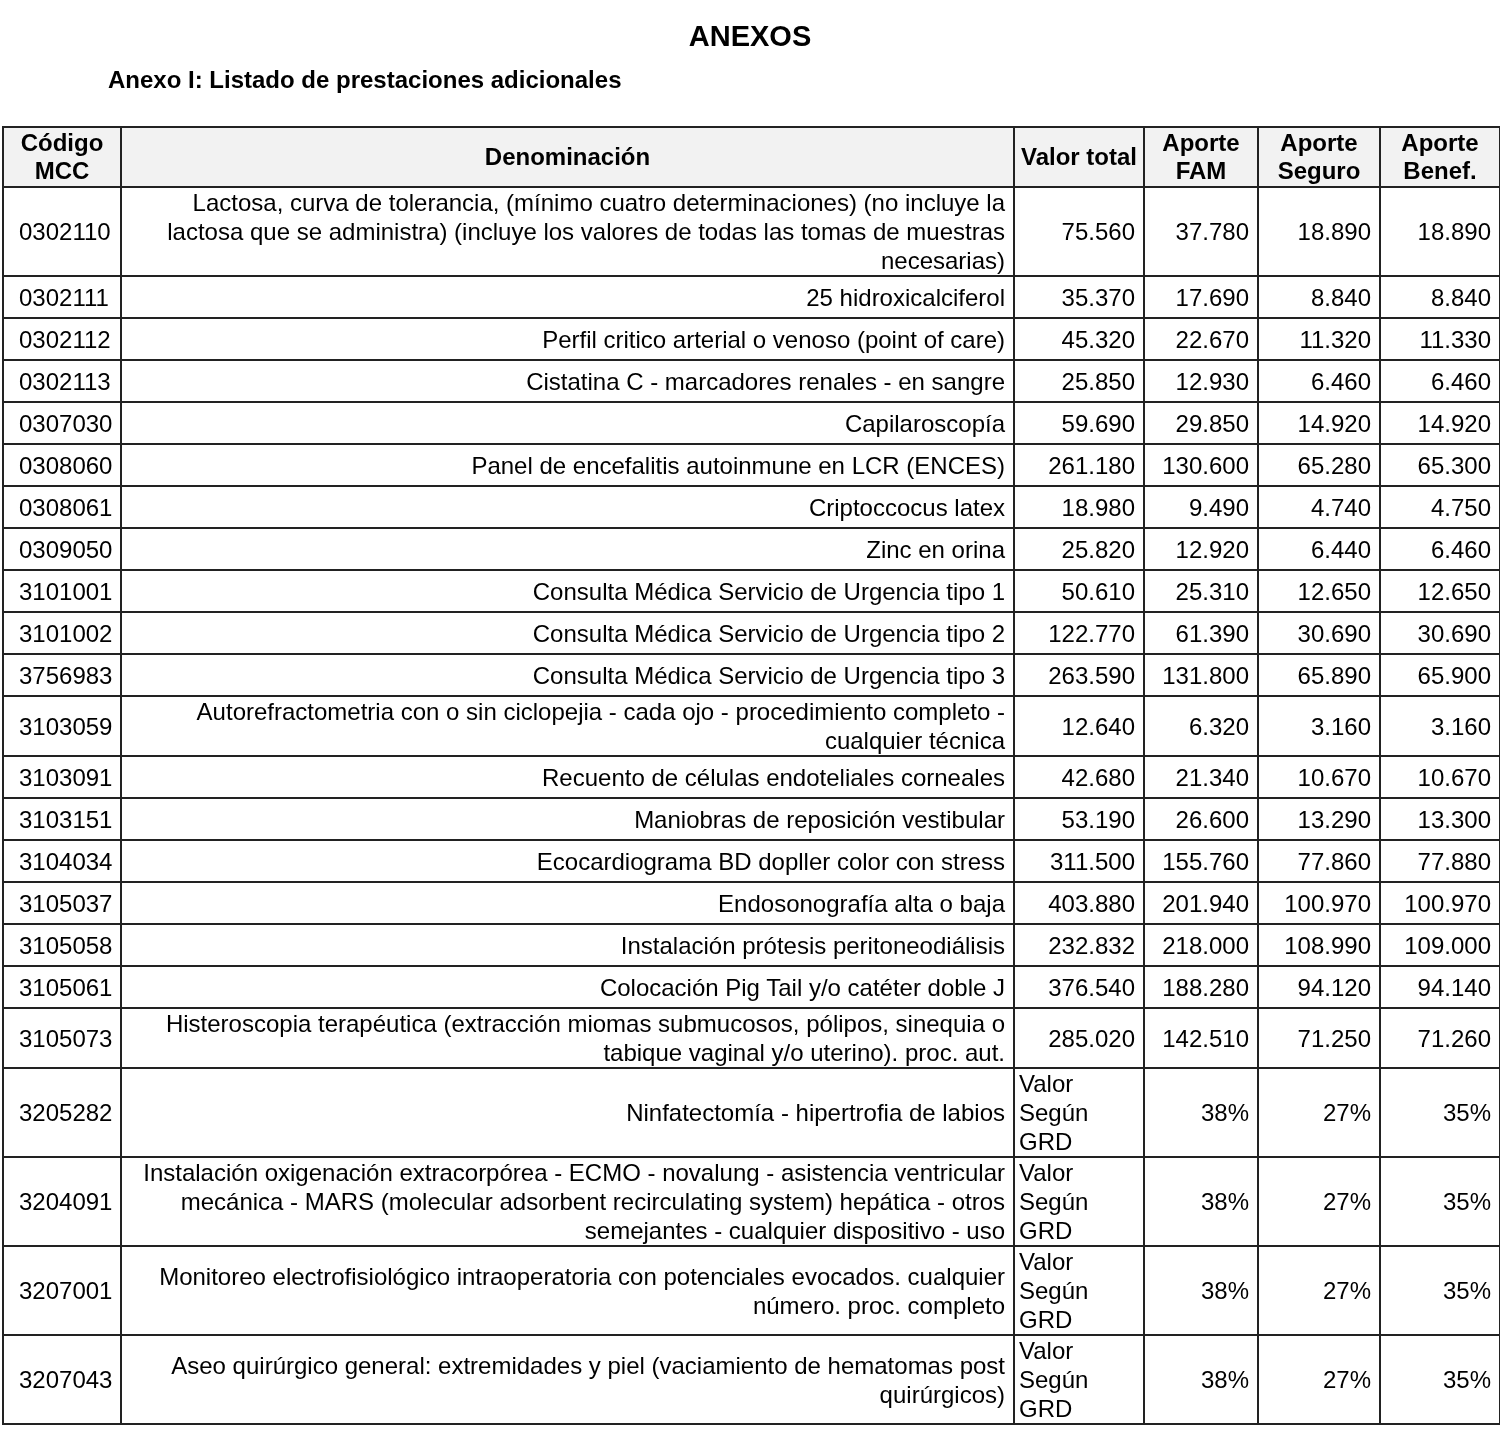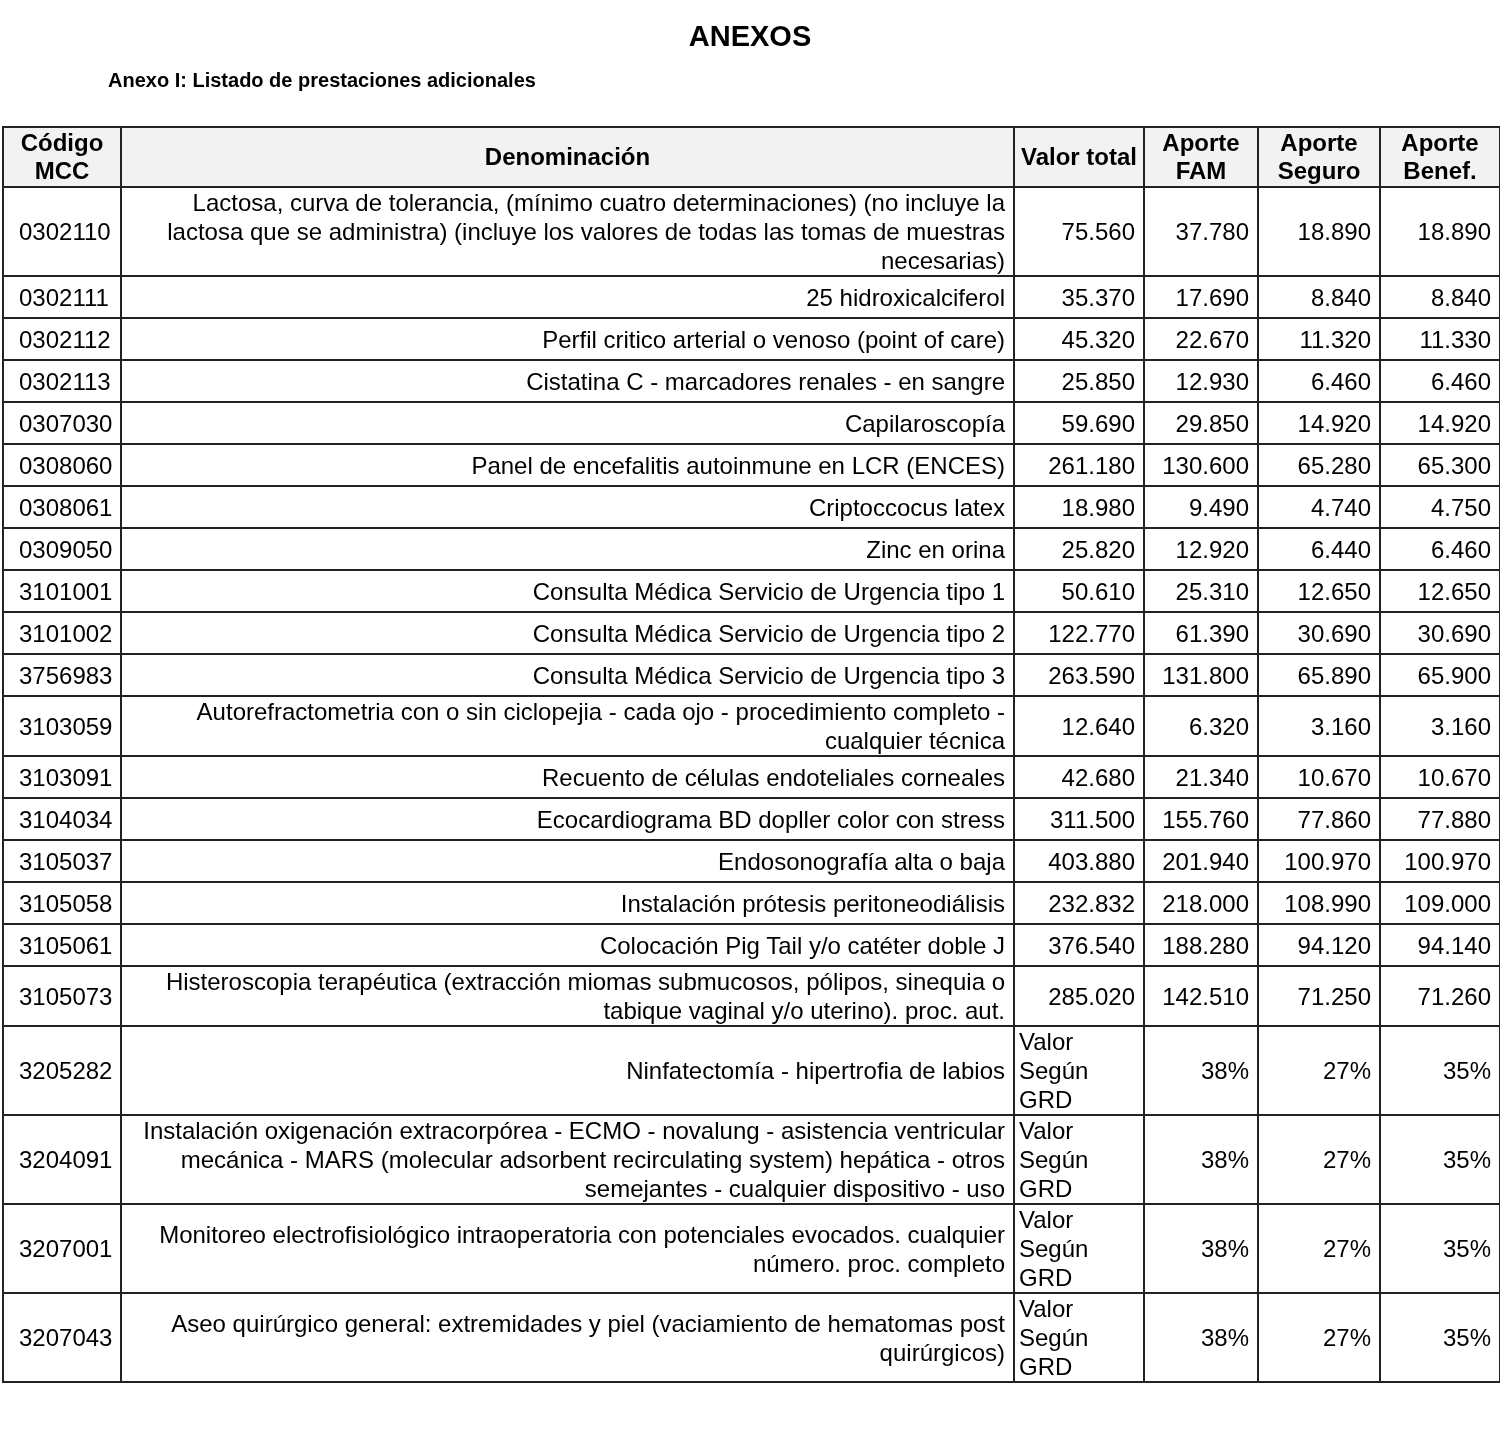--- a/index.html
+++ b/index.html
@@ -8,21 +8,21 @@
     font-family: "Liberation Sans", sans-serif; color: #000;
   }
   .doc-title {
     position: absolute; left: 0; top: 0; width: 1500px; text-align: center;
     font-family: "Liberation Sans", sans-serif; font-weight: bold;
     font-size: 29px; line-height: 32px; letter-spacing: 0px; margin-top: 20px;
   }
   .section-title {
     position: absolute; left: 108px; top: 62px;
     font-family: "Liberation Sans", sans-serif; font-weight: bold;
-    font-size: 20px; line-height: 36px;
+    font-size: 24px; line-height: 36px;
   }
   table.annex {
     position: absolute; left: 2px; top: 126px; width: 1497px;
     border-collapse: collapse; table-layout: fixed;
     font-family: "Liberation Sans", sans-serif; font-size: 24px;
   }
   table.annex col.c-code { width: 118px; }
   table.annex col.c-name { width: 893px; }
   table.annex col.c-total { width: 130px; }
   table.annex col.c-fam { width: 114px; }
@@ -170,20 +170,28 @@
       </tr>
       <tr class="r1">
         <td class="code">3103091</td>
         <td class="name">Recuento de células endoteliales corneales</td>
         <td class="num">42.680</td>
         <td class="num">21.340</td>
         <td class="num">10.670</td>
         <td class="num">10.670</td>
       </tr>
       <tr class="r1">
+        <td class="code">3103151</td>
+        <td class="name">Maniobras de reposición vestibular</td>
+        <td class="num">53.190</td>
+        <td class="num">26.600</td>
+        <td class="num">13.290</td>
+        <td class="num">13.300</td>
+      </tr>
+      <tr class="r1">
         <td class="code">3104034</td>
         <td class="name">Ecocardiograma BD dopller color con stress</td>
         <td class="num">311.500</td>
         <td class="num">155.760</td>
         <td class="num">77.860</td>
         <td class="num">77.880</td>
       </tr>
       <tr class="r1">
         <td class="code">3105037</td>
         <td class="name">Endosonografía alta o baja</td>

